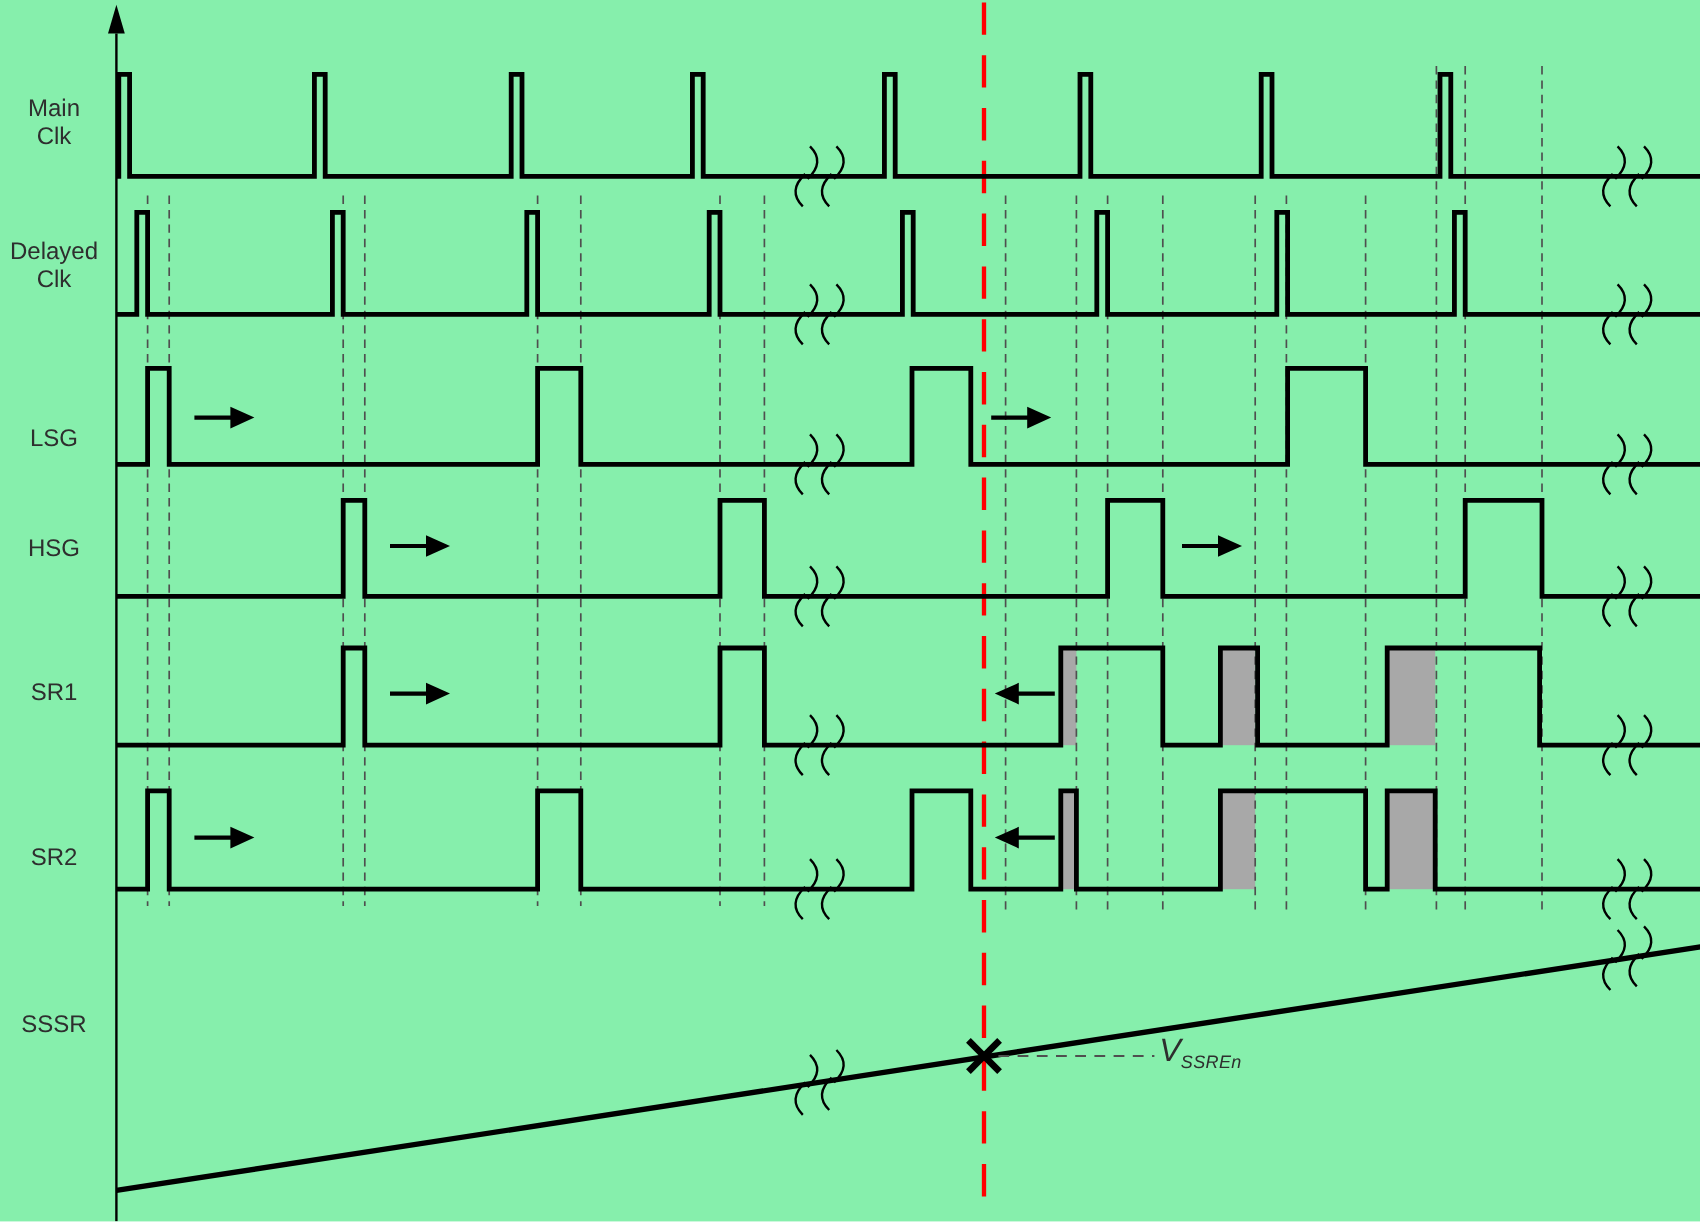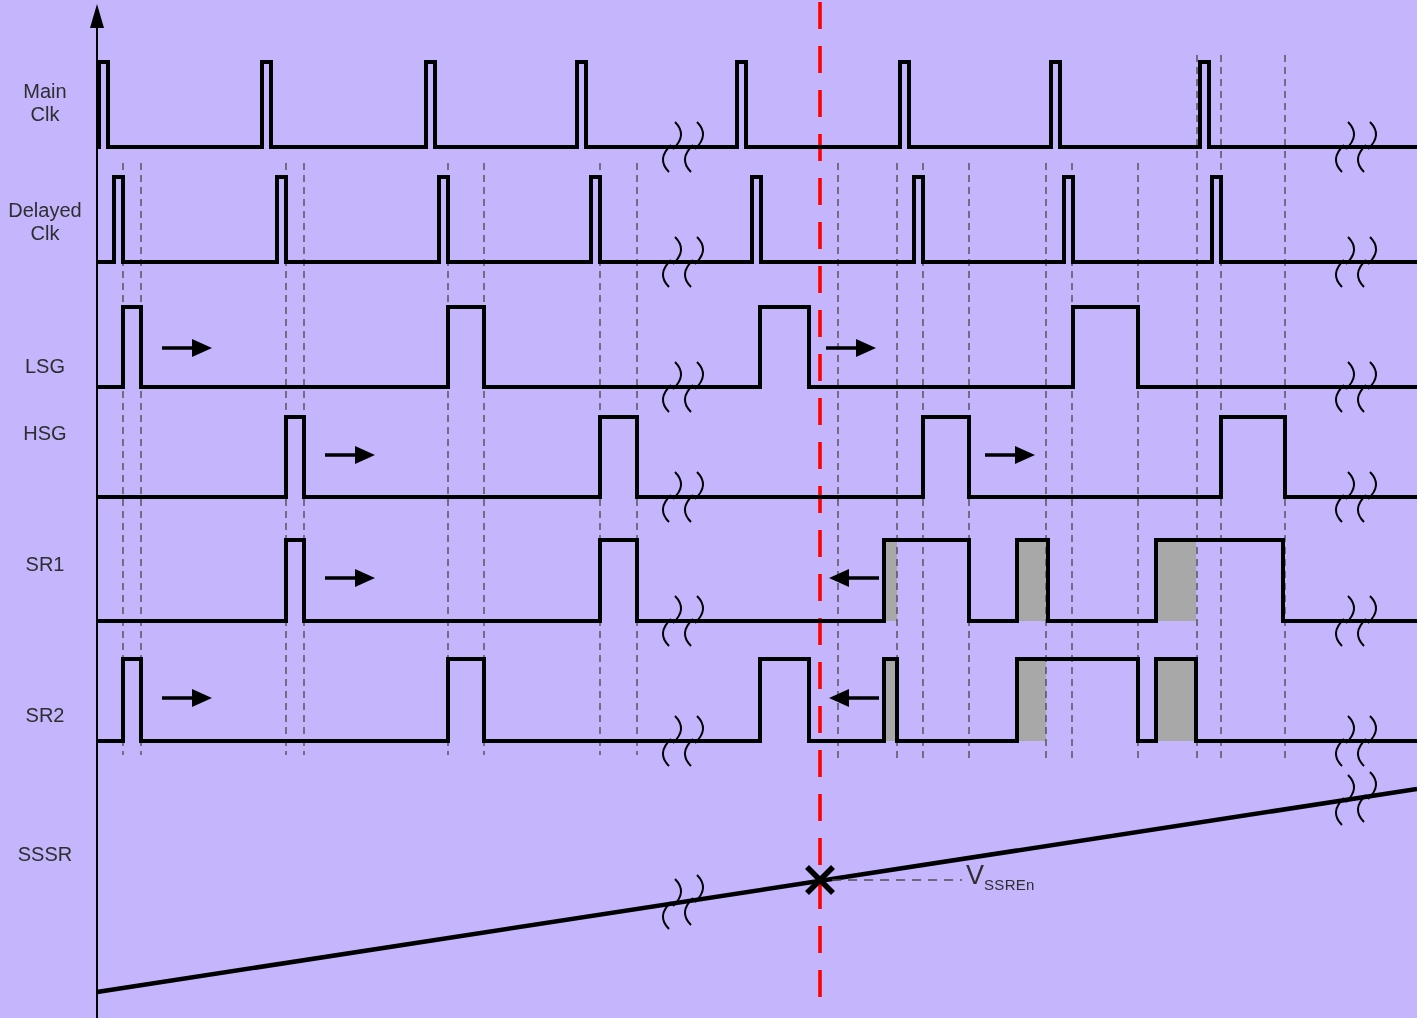--- a/index.html
+++ b/index.html
@@ -1,21 +1,21 @@
 <!DOCTYPE html>
 <html><head>
 <meta charset="utf-8">
 <style>
   html,body{margin:0;padding:0;background:#fff;}
-  .stage{position:relative;width:1417px;height:1018px;background:#c4b5fd;overflow:hidden;
+  .stage{position:relative;width:1417px;height:1018px;background:#86efac;overflow:hidden;
          font-family:"Liberation Sans", sans-serif;}
   svg{position:absolute;left:0;top:0;}
   .siglabel{position:absolute;left:0;width:90px;height:52px;display:flex;flex-direction:column;
             align-items:center;justify-content:center;font-size:20px;line-height:23px;color:#2e2e2e;}
-  .vlabel{position:absolute;font-size:27px;color:#2e2e2e;white-space:nowrap;}
+  .vlabel{position:absolute;font-size:27px;color:#2e2e2e;white-space:nowrap;font-style:italic;}
   .vlabel .v-sub{font-size:15px;vertical-align:-6px;letter-spacing:0.3px;}
 </style>
 </head>
 <body>
 
 <div class="stage">
   <svg id="diagram-svg" width="1417" height="1018" viewBox="0 0 1417 1018">
       <rect x="884" y="540" width="13" height="81" fill="#a8a8a8"></rect>
       <rect x="1017" y="540" width="29" height="81" fill="#a8a8a8"></rect>
       <rect x="1156" y="540" width="40" height="81" fill="#a8a8a8"></rect>
@@ -131,24 +131,24 @@
     <span>Main</span>
     <span>Clk</span>
   </div>
   <div class="siglabel" style="top:196px">
     <span>Delayed</span>
     <span>Clk</span>
   </div>
   <div class="siglabel" style="top:340px">
     <span>LSG</span>
   </div>
-  <div class="siglabel" style="top:407px">
+  <div class="siglabel" style="top:431px">
     <span>HSG</span>
   </div>
-  <div class="siglabel" style="top:538px">
+  <div class="siglabel" style="top:551px">
     <span>SR1</span>
   </div>
   <div class="siglabel" style="top:689px">
     <span>SR2</span>
   </div>
   <div class="siglabel" style="top:828px">
     <span>SSSR</span>
   </div>
 
   <div class="vlabel" style="left:966px;top:860px">

